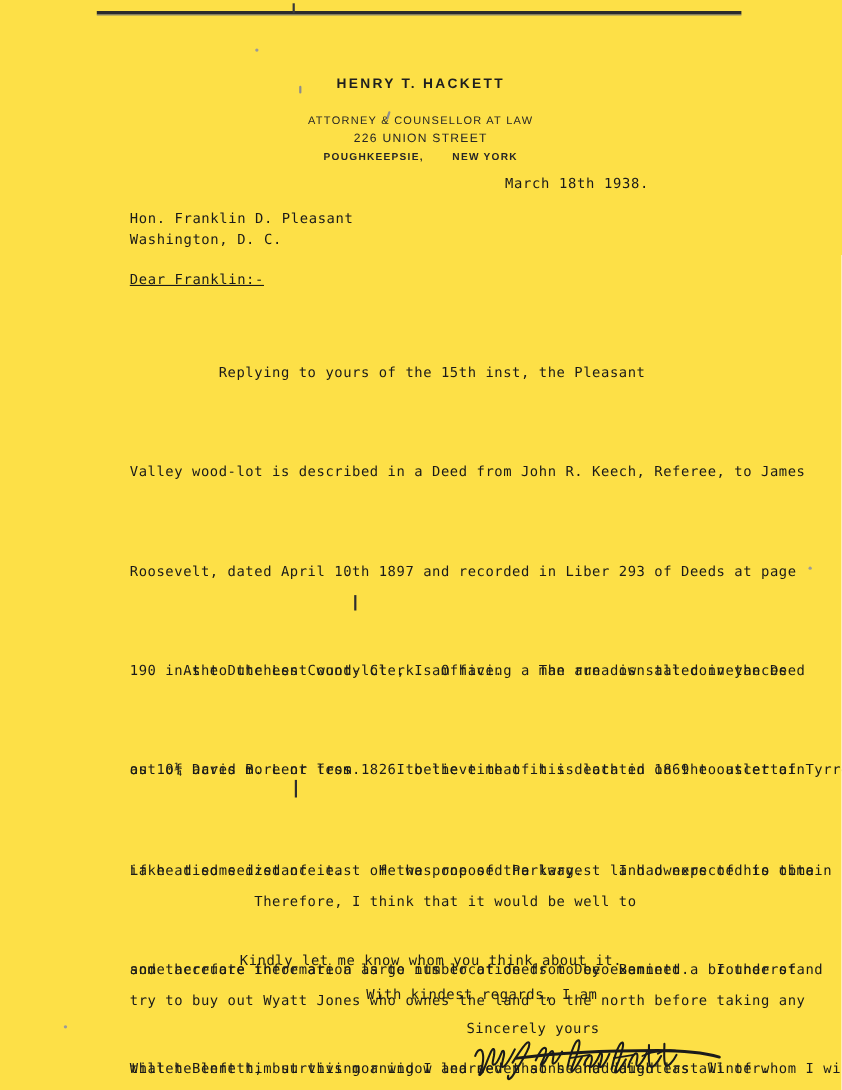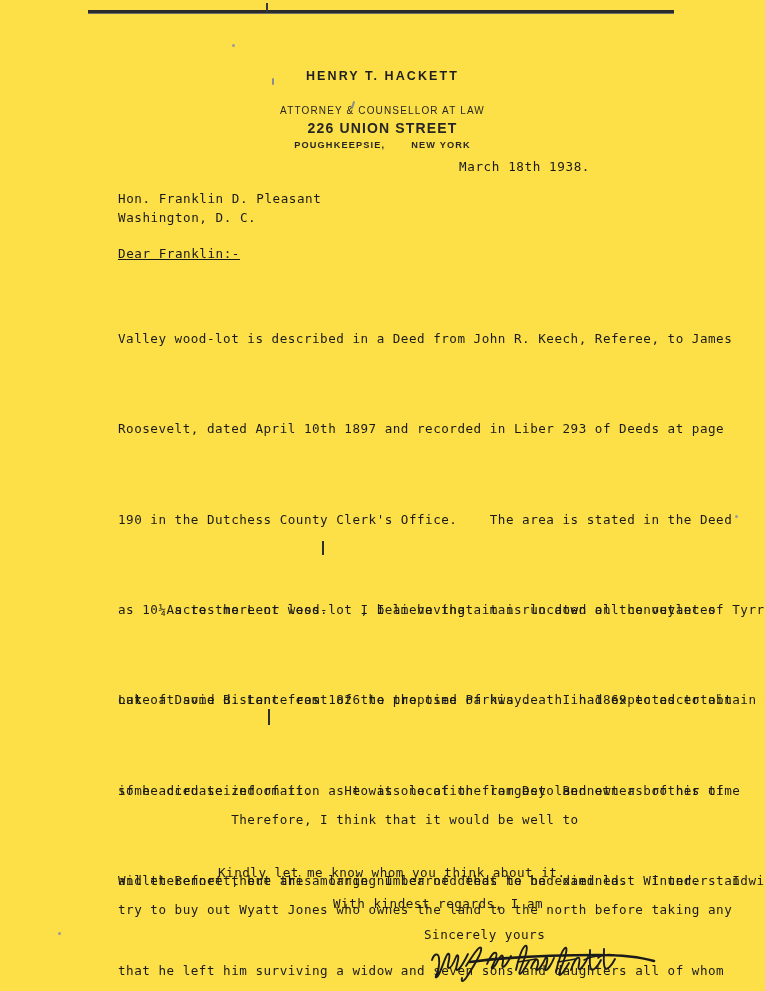--- a/index.html
+++ b/index.html
@@ -77,22 +77,22 @@
   .lh-sub {
     font-family: "Liberation Sans", sans-serif;
     font-size: 10px;
     font-weight: 400;
     letter-spacing: 1.15px;
     color: #262626;
     margin-top: 23px;
   }
   .lh-street {
     font-family: "Liberation Sans", sans-serif;
-    font-size: 14px;
-    font-weight: 700;
+    font-size: 11px;
+    font-weight: 400;
     letter-spacing: 1.15px;
     color: #262626;
     margin-top: 5px;
   }
   .lh-city {
     font-family: "Liberation Sans", sans-serif;
     font-size: 9.2px;
     font-weight: 700;
     letter-spacing: 1.15px;
     color: #262626;
@@ -192,20 +192,21 @@
   <div class="date-line">March 18th 1938.</div>
 
   <div class="addressee">
     <div>Hon. Franklin D. Pleasant</div>
     <div>Washington, D. C.</div>
   </div>
 
   <div class="salutation" style="top:246px;text-decoration:underline;">Dear Franklin:-</div>
 
   <div class="blk" style="top:264px;">
+    <div>          Replying to yours of the 15th inst, the Pleasant</div>
     <div>Valley wood-lot is described in a Deed from John R. Keech, Referee, to James</div>
     <div>Roosevelt, dated April 10th 1897 and recorded in Liber 293 of Deeds at page</div>
     <div>190 in the Dutchess County Clerk's Office.    The area is stated in the Deed</div>
     <div>as 10¼ acres more or less.    I believe that it is located on the outlet of Tyrrell</div>
     <div>Lake at some distance east of the proposed Parkway.    I had expected to obtain</div>
     <div>some accruate information as to its location from Deyo Bennett a brother of</div>
     <div>Willet Bennett, but this morning I learned that he had died last Winter.    I will</div>
     
   </div>
 

